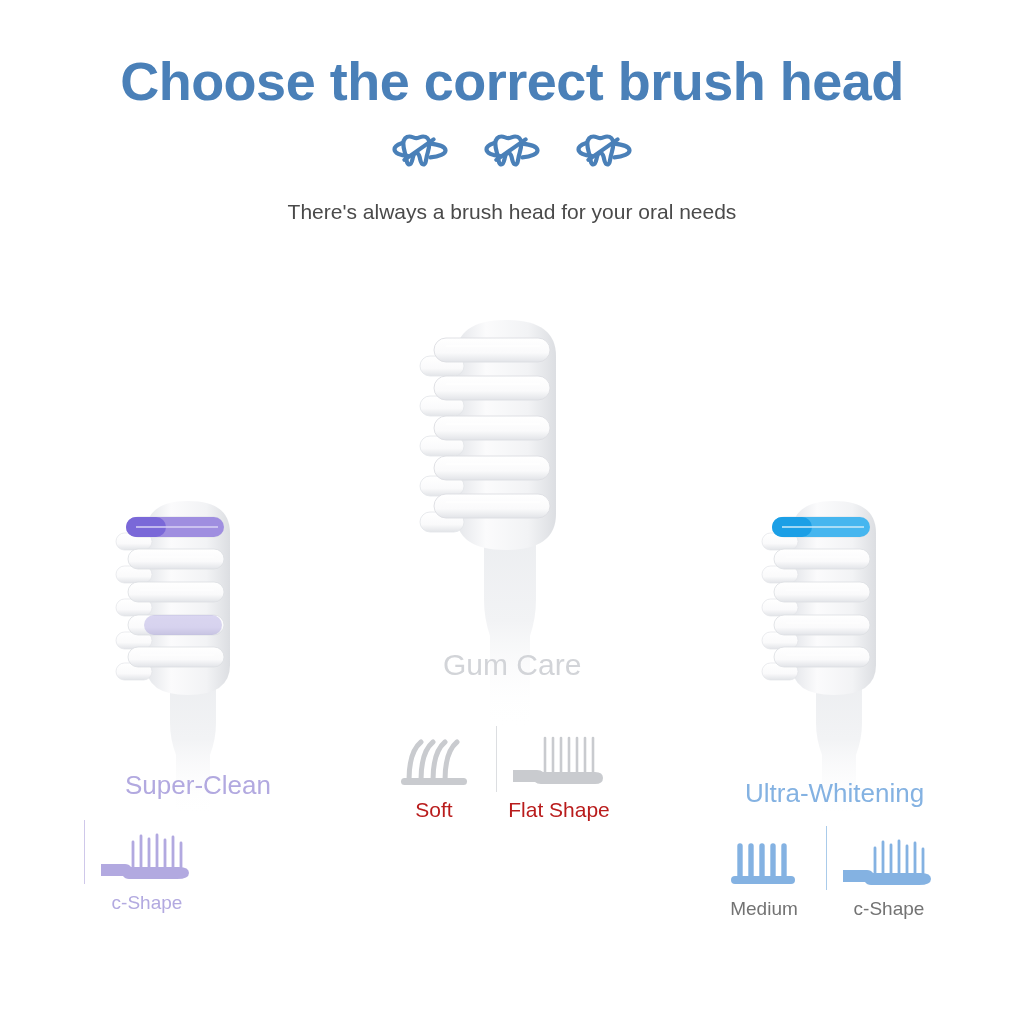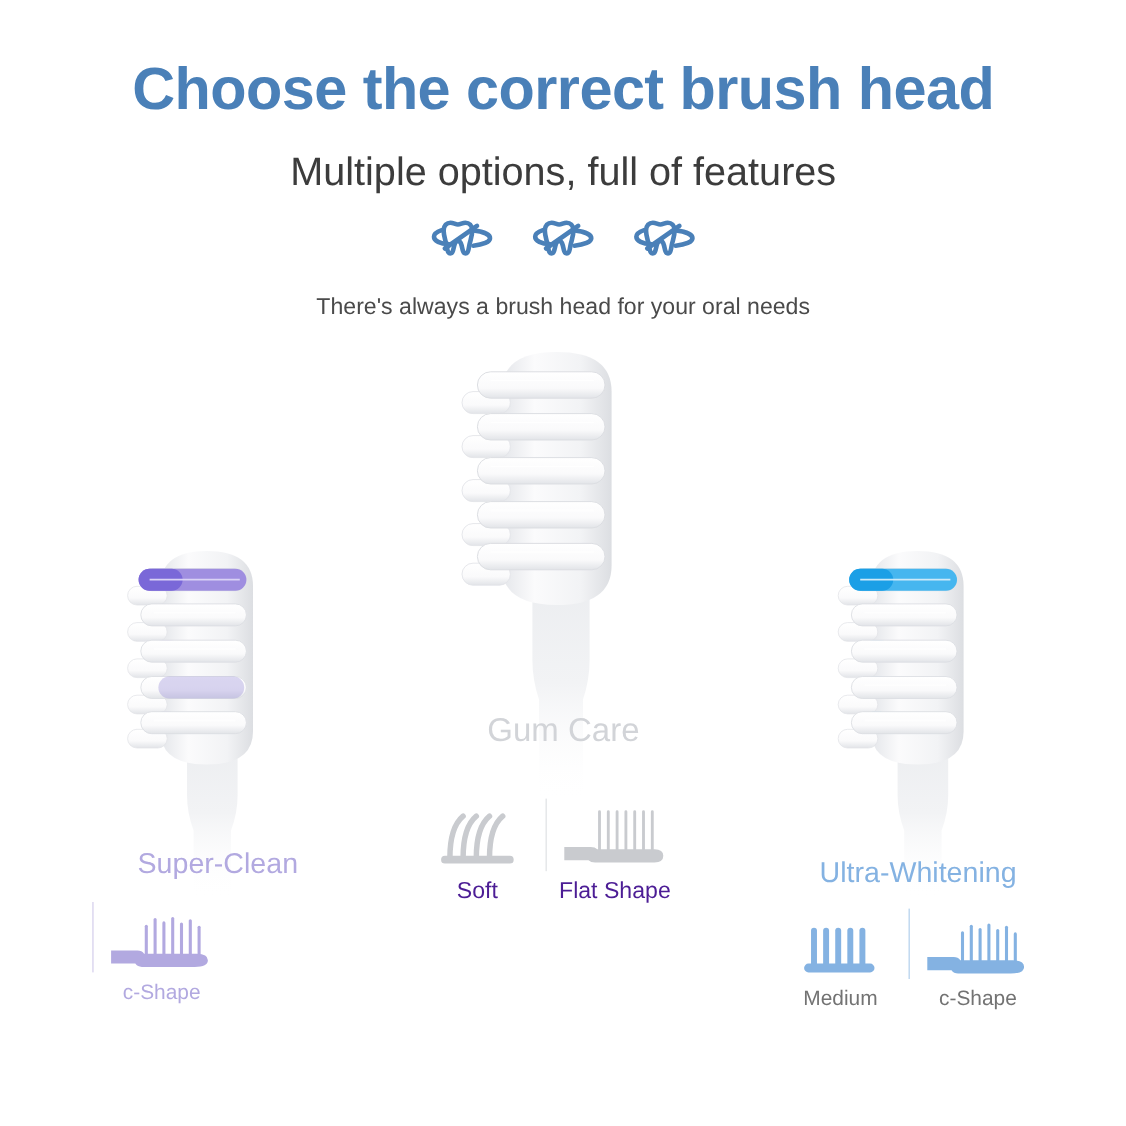--- a/index.html
+++ b/index.html
@@ -106,39 +106,38 @@
     display: flex;
     align-items: flex-end;
     justify-content: center;
   }
   .feature-label {
     margin-top: 10px;
     font-size: 19px;
     font-weight: 400;
     white-space: nowrap;
   }
-  .fg-center .feature-label { font-size: 21px; color: #4c1d95; }
+  .fg-center .feature-label { font-size: 21px; color: #b91c1c; }
   .fg-left   .feature-label { color: #b2a9e0; }
   .fg-right  .feature-label { color: #737373; }
 
   .divider {
     width: 1px;
     align-self: stretch;
     margin: 0 6px 30px 6px;
   }
   .fg-center .divider { background: #dcdee1; }
   .fg-left   .divider { background: #cfc8ea; }
   .fg-right  .divider { background: #aacbea; }
 </style>
 </head>
 <body>
 
 <div class="header">
   <h1 class="main-title">Choose the correct brush head</h1>
-  <h2 class="sub-title">Multiple options, full of features</h2>
 
   <div class="tooth-row">
     <span class="tooth-icon">
       <svg width="56" height="50" viewBox="0 0 56 50">
         <g fill="none" stroke="#4a80b8" stroke-width="4.2" stroke-linecap="round" stroke-linejoin="round">
           <path d="M17.5 10.5c-3.2 0-6.2 2.3-6.2 7.1 0 4.6 1.4 7.8 2.4 12.2 0.9 3.9 1 8.6 3.6 8.6 2.4 0 2.8-3.7 3.6-7.1 0.6-2.5 1.5-4.3 3.4-4.3 1.9 0 2.8 1.8 3.4 4.3 0.8 3.4 1.2 7.1 3.6 7.1 2.6 0 2.7-4.7 3.6-8.6 1-4.4 2.4-7.6 2.4-12.2 0-4.8-3-7.1-6.2-7.1-2.7 0-4.5 1.6-6.8 1.6-2.3 0-4.1-1.6-6.8-1.6z"></path>
           <path d="M9.6 17.2C5.3 18.6 2.5 20.8 2.5 23.3c0 3.6 5.8 6.5 13 6.5"></path>
           <path d="M38.4 17.6c9 0.9 15.1 3.6 15.1 6.9 0 3.3-6.2 6.1-15.2 6.9"></path>
           <path d="M12.4 33.9L41.6 13.4"></path>
         </g>

